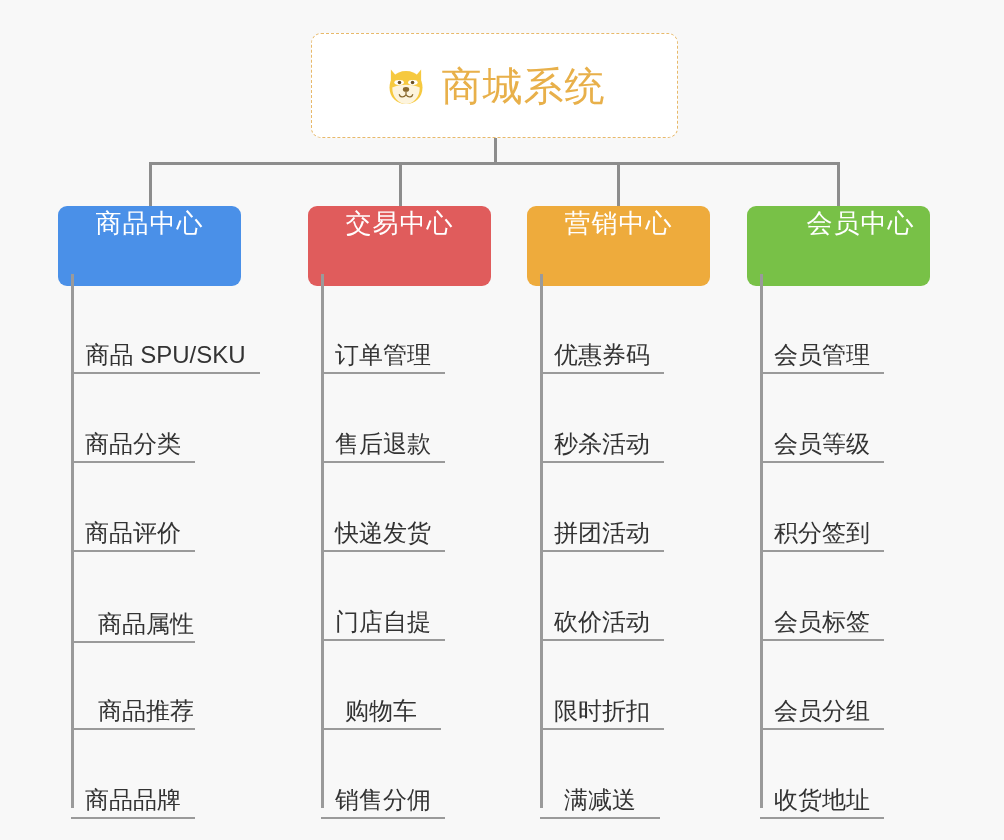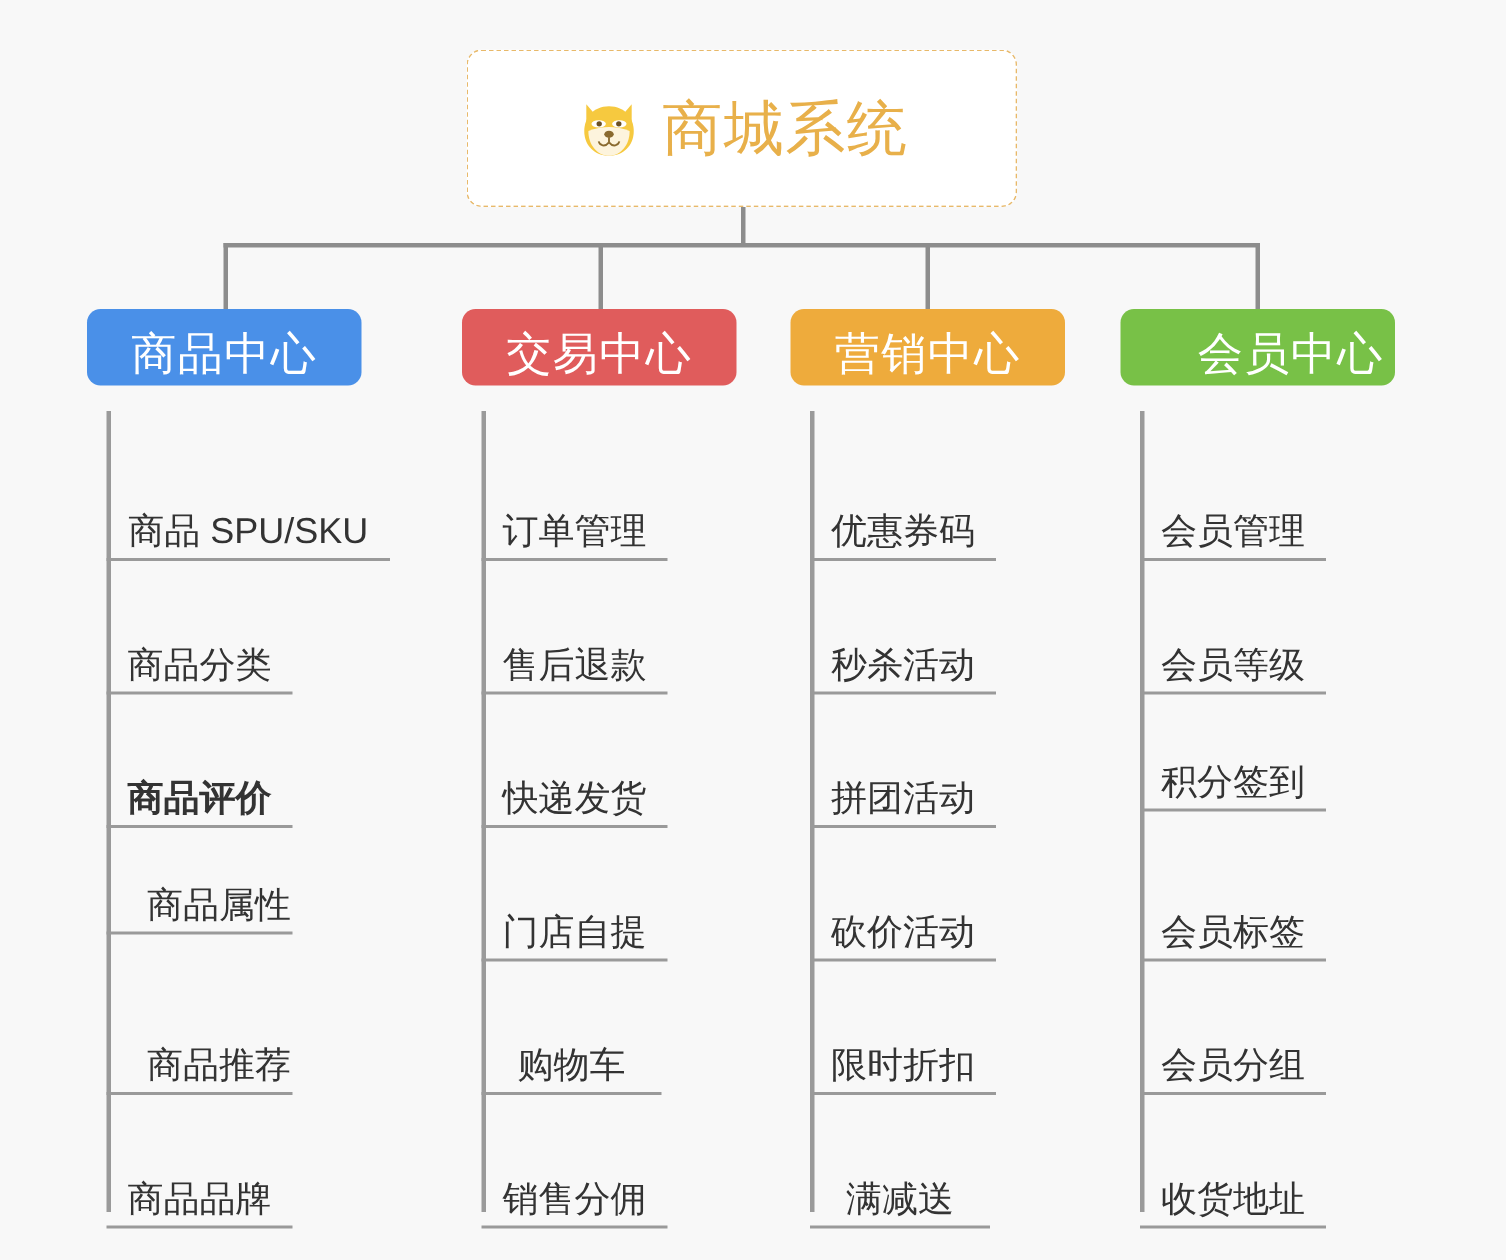--- a/index.html
+++ b/index.html
@@ -56,28 +56,28 @@
   .conn {
     position: absolute;
     background: #8d8d8d;
   }
   .conn-v { width: 3px; }
   .conn-h { height: 3px; }
 
   
   .cat-box {
     position: absolute;
-    height: 51px;
+    height: 80px;
     box-sizing: border-box;
     border-radius: 9px;
     display: flex;
-    align-items: flex-end;
+    align-items: flex-start;
     justify-content: center;
     color: #ffffff;
-    font-size: 30px;
+    font-size: 26px;
     letter-spacing: 1px;
     white-space: nowrap;
   }
 
   
   .leaf-col {
     position: absolute;
     top: 274px;
   }
   .leaf-trunk {
@@ -150,24 +150,24 @@
   </div>
 
   <div class="leaf-col" style="left:71px;">
     <div class="leaf-trunk" style="height: 534px; background: rgb(154, 154, 154);"></div>
     <div class="leaf-item" style="top: 0px; border-bottom-color: rgb(154, 154, 154); width: 189px;">
       <span class="leaf-label">商品 SPU/SKU</span>
     </div>
     <div class="leaf-item" style="top: 89px; border-bottom-color: rgb(154, 154, 154); width: 124px;">
       <span class="leaf-label">商品分类</span>
     </div>
-    <div class="leaf-item" style="top: 178px; border-bottom-color: rgb(154, 154, 154); width: 124px; font-weight: bold;">
+    <div class="leaf-item" style="top: 178px; border-bottom-color: rgb(154, 154, 154); width: 124px;">
       <span class="leaf-label">商品评价</span>
     </div>
-    <div class="leaf-item" style="top: 249px; border-bottom-color: rgb(154, 154, 154); width: 124px; padding-left: 40px;">
+    <div class="leaf-item" style="top: 269px; border-bottom-color: rgb(154, 154, 154); width: 124px; padding-left: 40px;">
       <span class="leaf-label">商品属性</span>
     </div>
     <div class="leaf-item" style="top: 356px; border-bottom-color: rgb(154, 154, 154); width: 124px; padding-left: 40px;">
       <span class="leaf-label">商品推荐</span>
     </div>
     <div class="leaf-item" style="top: 445px; border-bottom-color: rgb(154, 154, 154); width: 124px;">
       <span class="leaf-label">商品品牌</span>
     </div>
   </div>
 
@@ -216,21 +216,21 @@
   </div>
 
   <div class="leaf-col" style="left:760px;">
     <div class="leaf-trunk" style="height: 534px; background: rgb(154, 154, 154);"></div>
     <div class="leaf-item" style="top: 0px; border-bottom-color: rgb(154, 154, 154); width: 124px;">
       <span class="leaf-label">会员管理</span>
     </div>
     <div class="leaf-item" style="top: 89px; border-bottom-color: rgb(154, 154, 154); width: 124px;">
       <span class="leaf-label">会员等级</span>
     </div>
-    <div class="leaf-item" style="top: 167px; border-bottom-color: rgb(154, 154, 154); width: 124px;">
+    <div class="leaf-item" style="top: 178px; border-bottom-color: rgb(154, 154, 154); width: 124px;">
       <span class="leaf-label">积分签到</span>
     </div>
     <div class="leaf-item" style="top: 267px; border-bottom-color: rgb(154, 154, 154); width: 124px;">
       <span class="leaf-label">会员标签</span>
     </div>
     <div class="leaf-item" style="top: 356px; border-bottom-color: rgb(154, 154, 154); width: 124px;">
       <span class="leaf-label">会员分组</span>
     </div>
     <div class="leaf-item" style="top: 445px; border-bottom-color: rgb(154, 154, 154); width: 124px;">
       <span class="leaf-label">收货地址</span>

